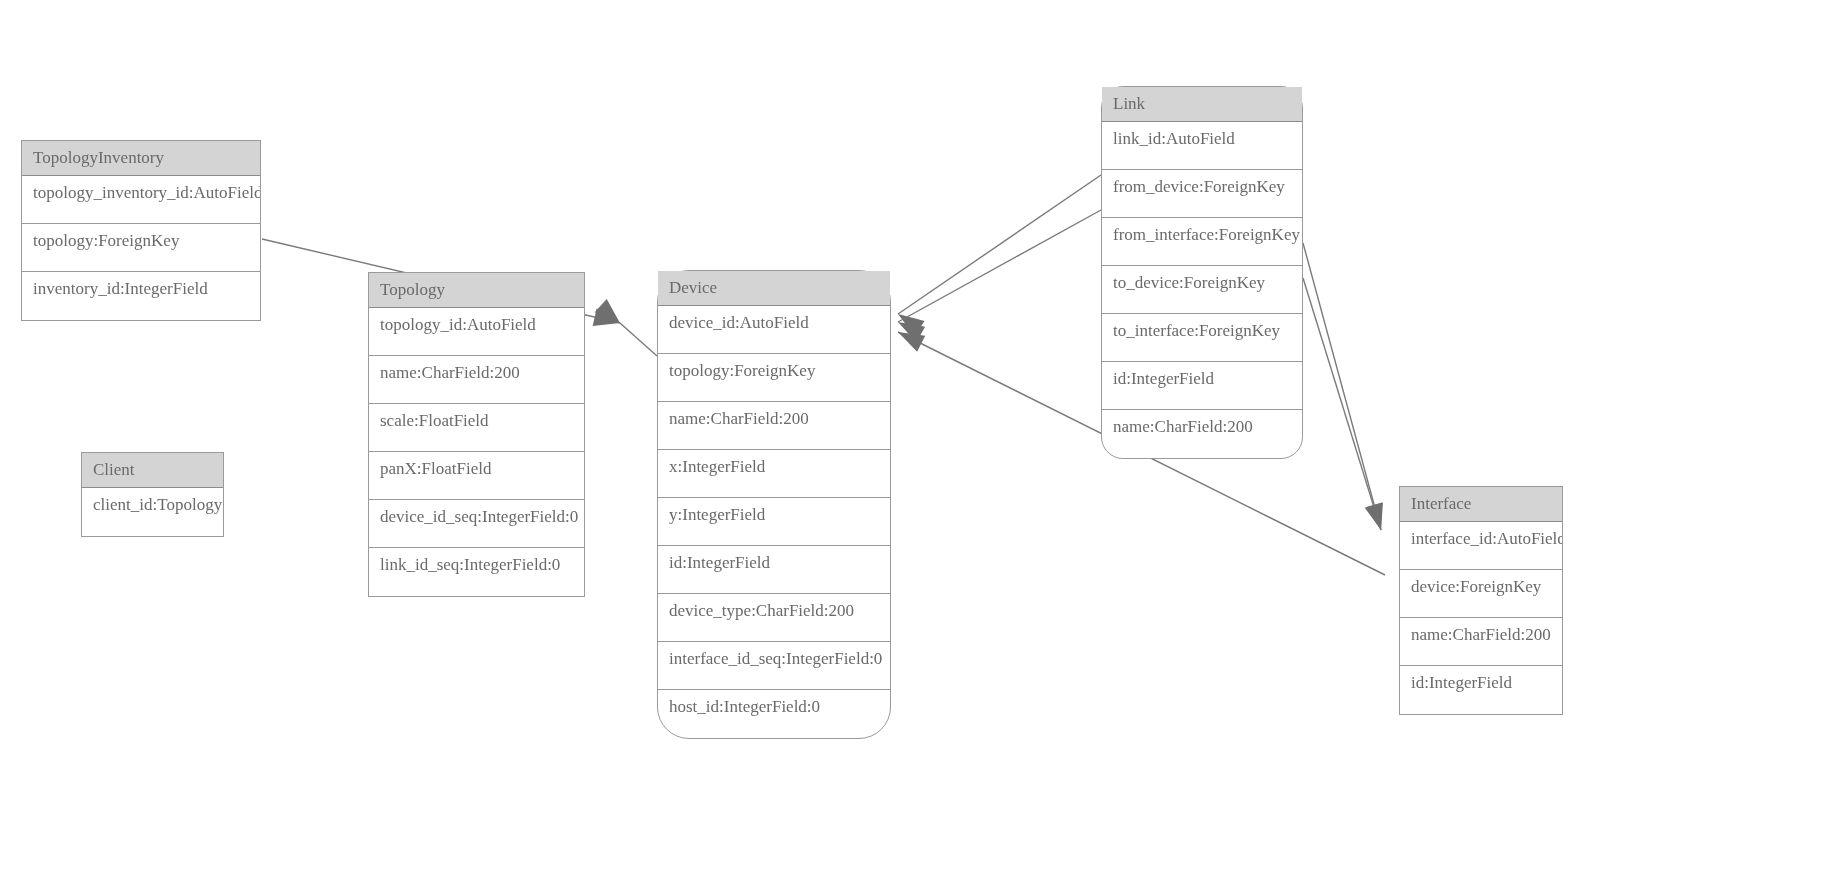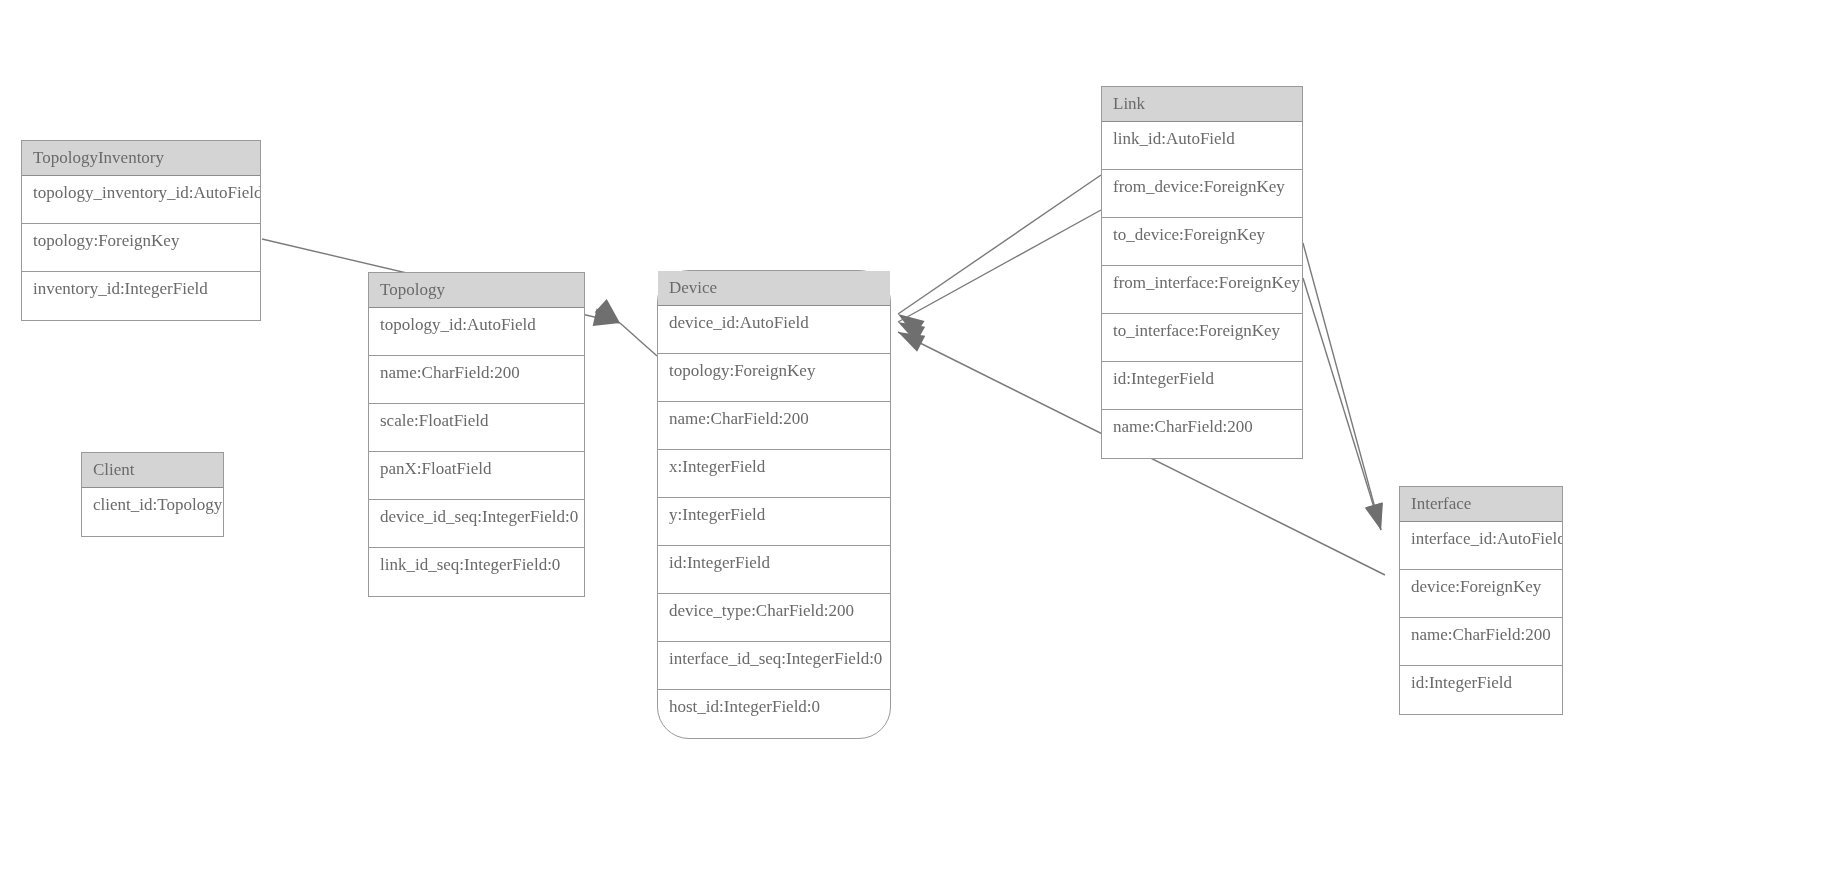--- a/index.html
+++ b/index.html
@@ -106,26 +106,26 @@
         <div class="entity-field">device_id:AutoField</div>
         <div class="entity-field">topology:ForeignKey</div>
         <div class="entity-field">name:CharField:200</div>
         <div class="entity-field">x:IntegerField</div>
         <div class="entity-field">y:IntegerField</div>
         <div class="entity-field">id:IntegerField</div>
         <div class="entity-field">device_type:CharField:200</div>
         <div class="entity-field">interface_id_seq:IntegerField:0</div>
         <div class="entity-field">host_id:IntegerField:0</div>
       </div>
-      <div class="entity" style="left: 1101px; top: 86px; width: 202px;">
+      <div class="entity" style="left: 1101px; top: 86px; width: 202px; border-radius: 22px;">
         <div class="entity-header">Link</div>
         <div class="entity-field">link_id:AutoField</div>
         <div class="entity-field">from_device:ForeignKey</div>
+        <div class="entity-field">from_interface:ForeignKey</div>
         <div class="entity-field">to_device:ForeignKey</div>
-        <div class="entity-field">from_interface:ForeignKey</div>
         <div class="entity-field">to_interface:ForeignKey</div>
         <div class="entity-field">id:IntegerField</div>
         <div class="entity-field">name:CharField:200</div>
       </div>
       <div class="entity" style="left: 1385px; top: 486px; width: 164px; margin-left: 14px;">
         <div class="entity-header">Interface</div>
         <div class="entity-field">interface_id:AutoField</div>
         <div class="entity-field">device:ForeignKey</div>
         <div class="entity-field">name:CharField:200</div>
         <div class="entity-field">id:IntegerField</div>

